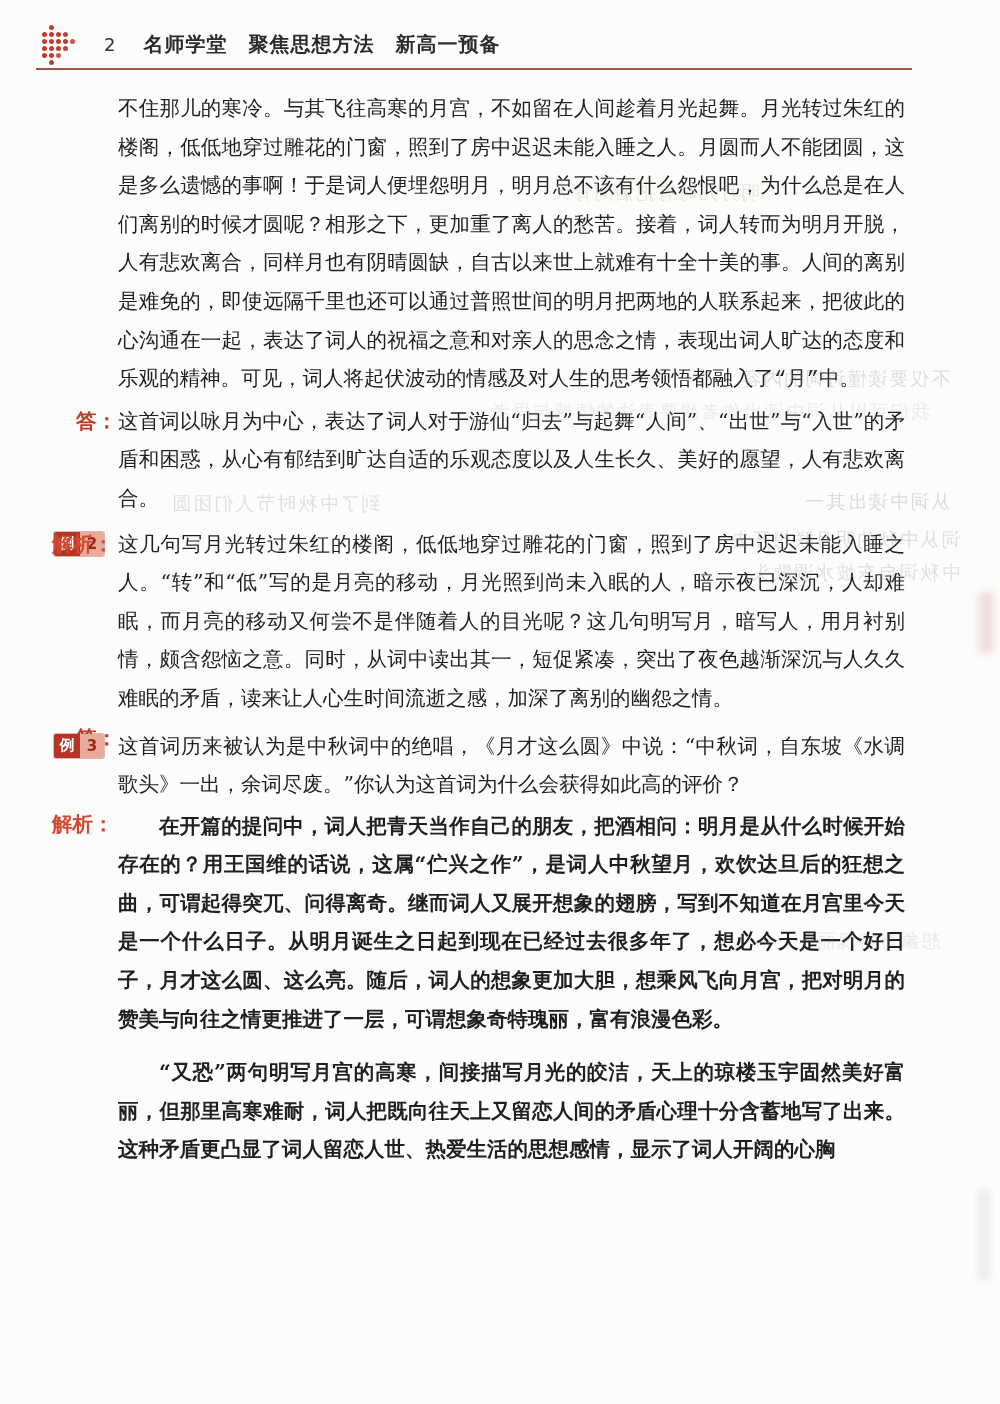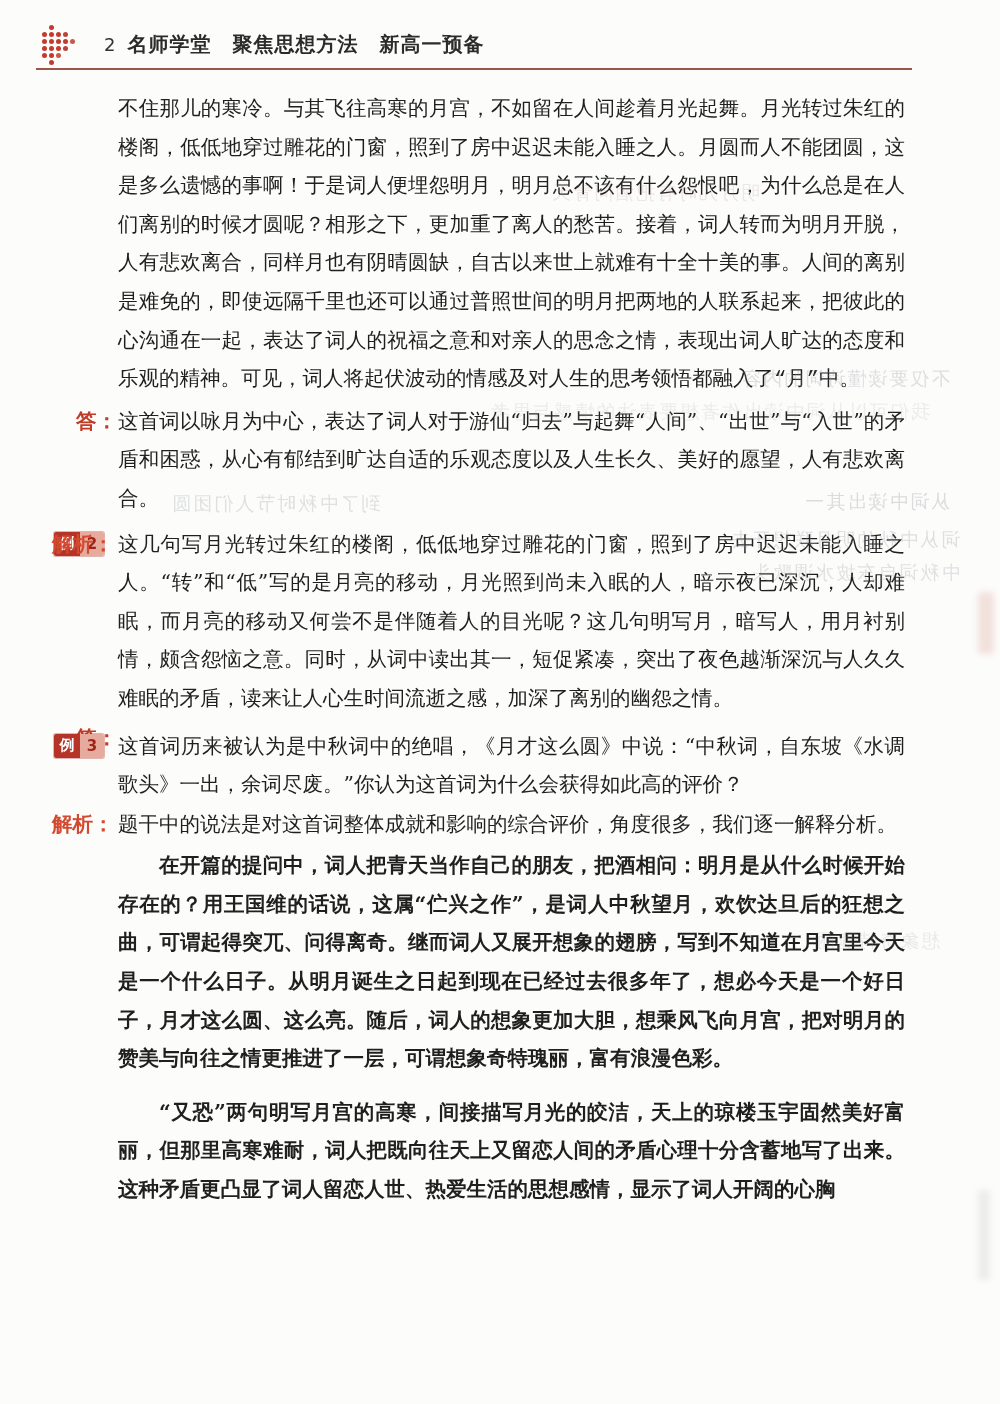--- a/index.html
+++ b/index.html
@@ -18,21 +18,21 @@
       7px 0 0 #c23b2e,
       0 7px 0 #c23b2e, 7px 7px 0 #c23b2e, 14px 7px 0 #c23b2e, 21px 7px 0 #b8453a,
       0 14px 0 #c23b2e, 7px 14px 0 #c23b2e, 14px 14px 0 #c23b2e, 21px 14px 0 #c23b2e, 28px 14px 0 #c65a4d,
       0 21px 0 #c23b2e, 7px 21px 0 #c23b2e, 14px 21px 0 #c23b2e, 21px 21px 0 #b8453a,
       0 28px 0 #c23b2e, 7px 28px 0 #c23b2e, 14px 28px 0 #c65a4d,
       7px 35px 0 #c23b2e;
   }
   .pagenum { font-family:"DejaVu Sans", sans-serif; font-size:18px; color:#333; margin-left:22px; }
   .title {
     font-family:"DejaVu Sans", sans-serif; font-weight:bold; font-size:20px;
-    color:#2b2b2b; margin:0 0 0 12px; letter-spacing:1px;text-align:center;
+    color:#2b2b2b; margin:0 0 0 28px; letter-spacing:1px;text-align:center;
   }
   .rule { height:2px; background:#9c544b; margin:8px 88px 0 36px; }
 
   
   .body-text {
     font-size:20.5px; line-height:38.6px; text-align:justify;
     margin:0 95px 0 118px; color:#1f1f1f;
   }
   .indent { text-indent:2em;font-weight:bold; }
   #p1 { margin-top:21px;font-family:Liberation Mono, monospace; }
@@ -132,21 +132,20 @@
     <div class="block blk-example3">
       <span class="badge">
         <span class="badge-l">例</span>
         <span class="badge-r">3</span>
       </span>
       <p class="body-text">这首词历来被认为是中秋词中的绝唱，《月才这么圆》中说：“中秋词，自东坡《水调歌头》一出，余词尽废。”你认为这首词为什么会获得如此高的评价？</p>
     </div>
 
     <div class="block blk-analysis3">
       <span class="hang analysis-label">解析：</span>
-      <p class="body-text">题干中的说法是对这首词整体成就和影响的综合评价，角度很多，我们逐一解释分析。</p>
     </div>
 
     <div class="block blk-p2">
       <p class="body-text indent">在开篇的提问中，词人把青天当作自己的朋友，把酒相问：明月是从什么时候开始存在的？用王国维的话说，这属“伫兴之作”，是词人中秋望月，欢饮达旦后的狂想之曲，可谓起得突兀、问得离奇。继而词人又展开想象的翅膀，写到不知道在月宫里今天是一个什么日子。从明月诞生之日起到现在已经过去很多年了，想必今天是一个好日子，月才这么圆、这么亮。随后，词人的想象更加大胆，想乘风飞向月宫，把对明月的赞美与向往之情更推进了一层，可谓想象奇特瑰丽，富有浪漫色彩。</p>
     </div>
 
     <div class="block blk-p3">
       <p class="body-text indent">“又恐”两句明写月宫的高寒，间接描写月光的皎洁，天上的琼楼玉宇固然美好富丽，但那里高寒难耐，词人把既向往天上又留恋人间的矛盾心理十分含蓄地写了出来。这种矛盾更凸显了词人留恋人世、热爱生活的思想感情，显示了词人开阔的心胸</p>
     </div>
 

